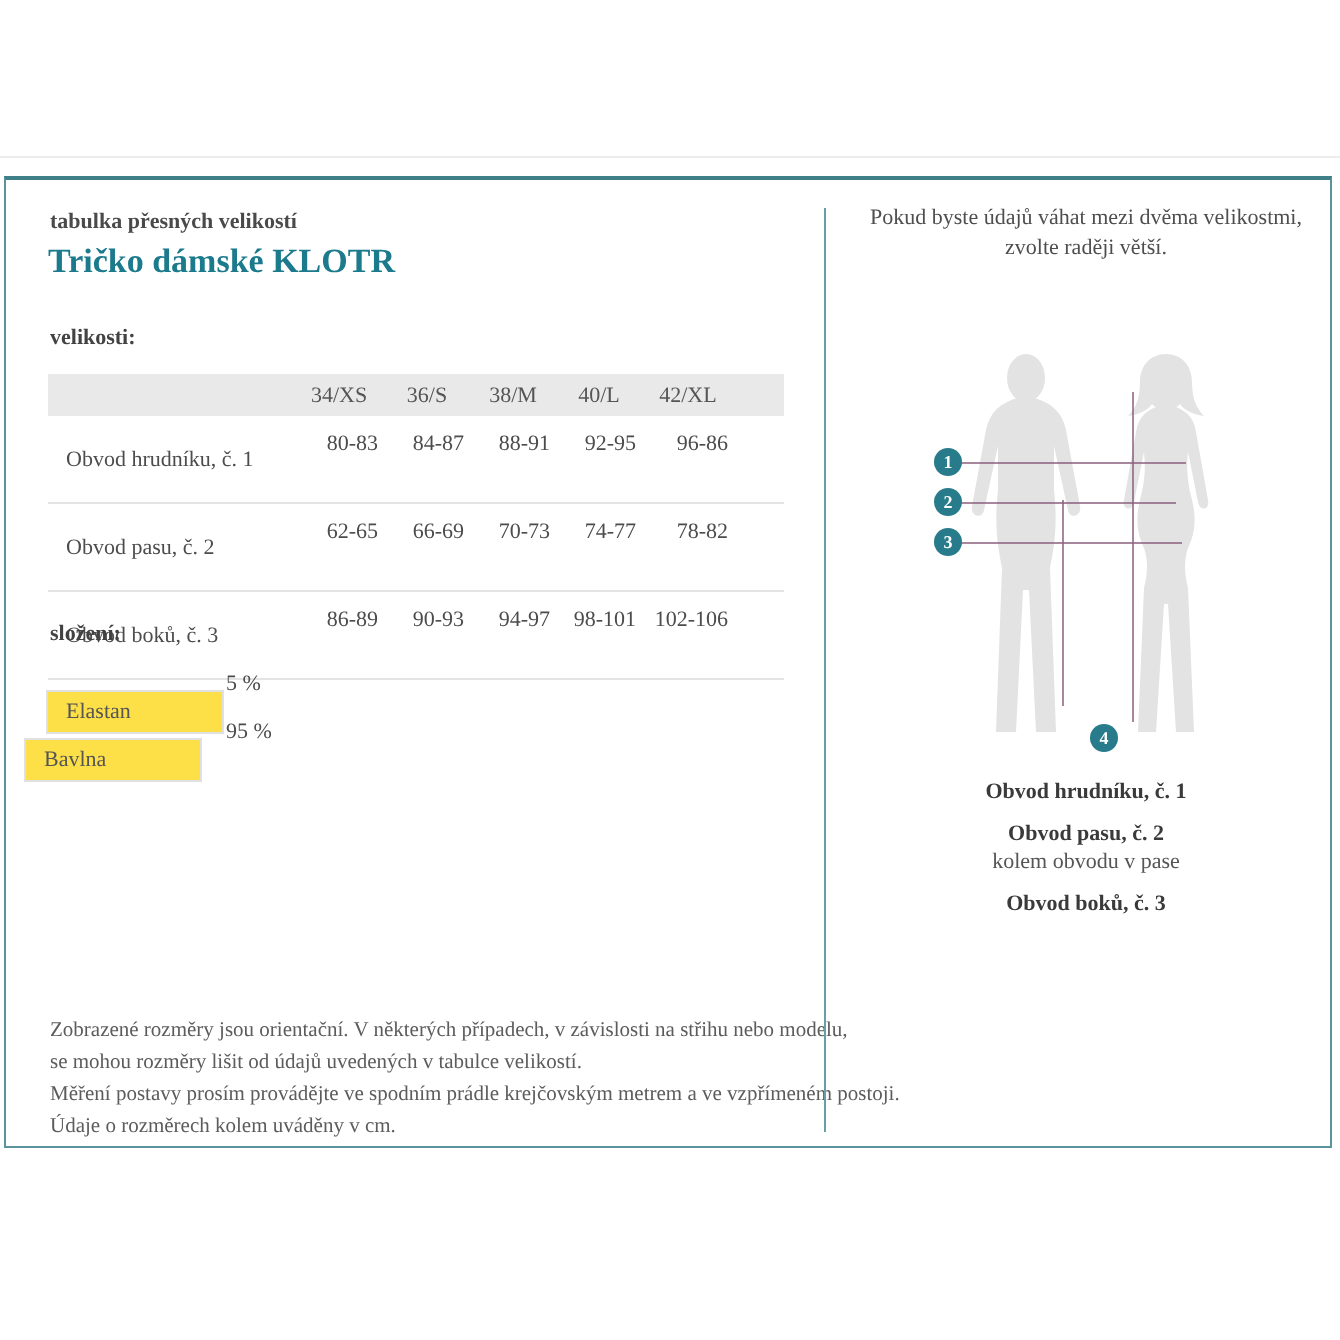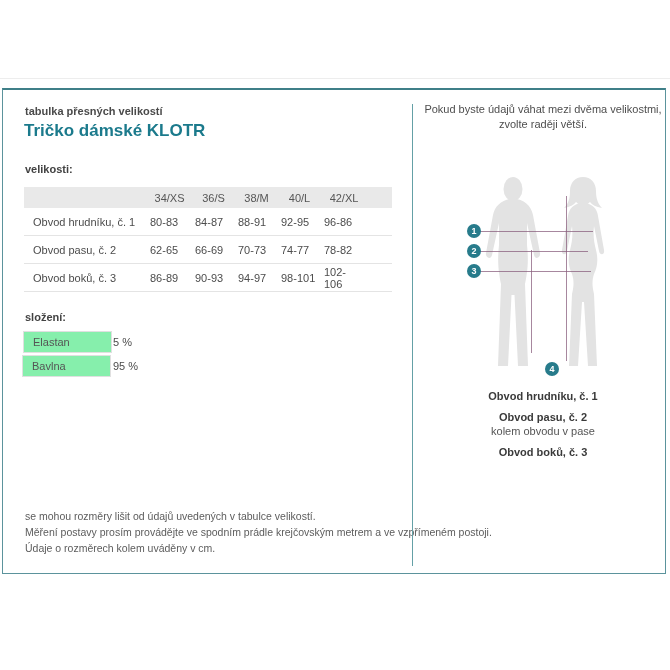--- a/index.html
+++ b/index.html
@@ -1,38 +1,38 @@
 <!DOCTYPE html>
 <html><head>
 <meta charset="utf-8">
 <style>
   html,body{margin:0;padding:0;background:#fff;}
   .page{position:relative;width:670px;height:670px;background:#ffffff;overflow:hidden;
-        font-family:Liberation Sans, sans-serif;color:#454545;}
+        font-family:Liberation Serif, serif;color:#454545;}
   .top-rule{position:absolute;left:0;top:78px;width:670px;height:1px;background:#ededed;}
   .content-box{position:absolute;left:2px;top:88px;width:662px;height:483px;
         background:#fff;border:1px solid #5b939c;border-top:2px solid #3f7f88;}
   .abs{position:absolute;}
 
   
   .subtitle{left:25px;top:105px;font-size:11px;font-weight:bold;color:#4a4a4a;}
   .product-title{left:24px;top:121px;font-size:17px;font-weight:bold;color:#1b7a8c;}
   .section-label{font-size:11px;font-weight:bold;color:#424242;}
   .sizes-label{left:25px;top:163px;text-align:right;}
   .composition-label{left:25px;top:311px;}
 
   table.size-table{position:absolute;left:24px;top:187px;width:368px;border-collapse:collapse;
         font-size:11px;color:#4c4c4c;table-layout:fixed;}
   table.size-table th{background:#e9e9e9;font-weight:normal;height:21px;text-align:center;
         padding:0 6px 0 0;color:#555;}
-  table.size-table td{height:27px;border-bottom:1px solid #e4e4e4;text-align:left;padding:0 6px 0 0;}
+  table.size-table td{height:27px;border-bottom:1px solid #e4e4e4;text-align:right;padding:0 6px 16px 0;}
   table.size-table td.row-label, table.size-table th.row-label{text-align:left;padding:0 0 0 9px;}
 
-  .comp-row-name{width:78px;height:20px;background:#86efac;border:1px solid #e0e0e0;
-        font-size:11px;color:#555;line-height:20px;padding-left:9px;}
+  .comp-row-name{width:78px;height:20px;background:#fde047;border:1px solid #e0e0e0;
+        font-size:11px;color:#555;line-height:20px;padding-left:9px;margin-top:14px;}
   .comp-row-value{font-size:11px;color:#4c4c4c;line-height:22px;}
 
   .notes{left:25px;top:508px;font-size:10.5px;color:#5c5c5c;line-height:16px;}
 
   
   .divider{left:412px;top:104px;width:1px;height:462px;background:#64a0a6;}
 
   
   .intro{left:422px;top:102px;width:242px;text-align:center;font-size:11px;color:#4e4e4e;line-height:15px;}
   .legend{left:422px;top:389px;width:242px;text-align:center;}
@@ -104,24 +104,25 @@
         <td>98-101</td>
         <td>102-106</td>
         <td></td>
       </tr>
     </tbody>
   </table>
 
   <div class="abs section-label composition-label">složení:</div>
   <div class="abs comp-row-name" style="left:23px;top:331px;">Elastan</div>
   <div class="abs comp-row-value" style="left:113px;top:331px;">5 %</div>
-  <div class="abs comp-row-name" style="left:22px;top:355px;">Bavlna</div>
+  <div class="abs comp-row-name" style="left:12px;top:355px;">Bavlna</div>
   <div class="abs comp-row-value" style="left:113px;top:355px;">95 %</div>
 
   <div class="abs notes">
+    <div>Zobrazené rozměry jsou orientační. V některých případech, v závislosti na střihu nebo modelu,</div>
     <div>se mohou rozměry lišit od údajů uvedených v tabulce velikostí.</div>
     <div>Měření postavy prosím provádějte ve spodním prádle krejčovským metrem a ve vzpřímeném postoji.</div>
     <div>Údaje o rozměrech kolem uváděny v cm.</div>
   </div>
 
   <div class="abs divider"></div>
 
   <div class="abs intro">
     <div>Pokud byste údajů váhat mezi dvěma velikostmi,</div>
     <div>zvolte raději větší.</div>

